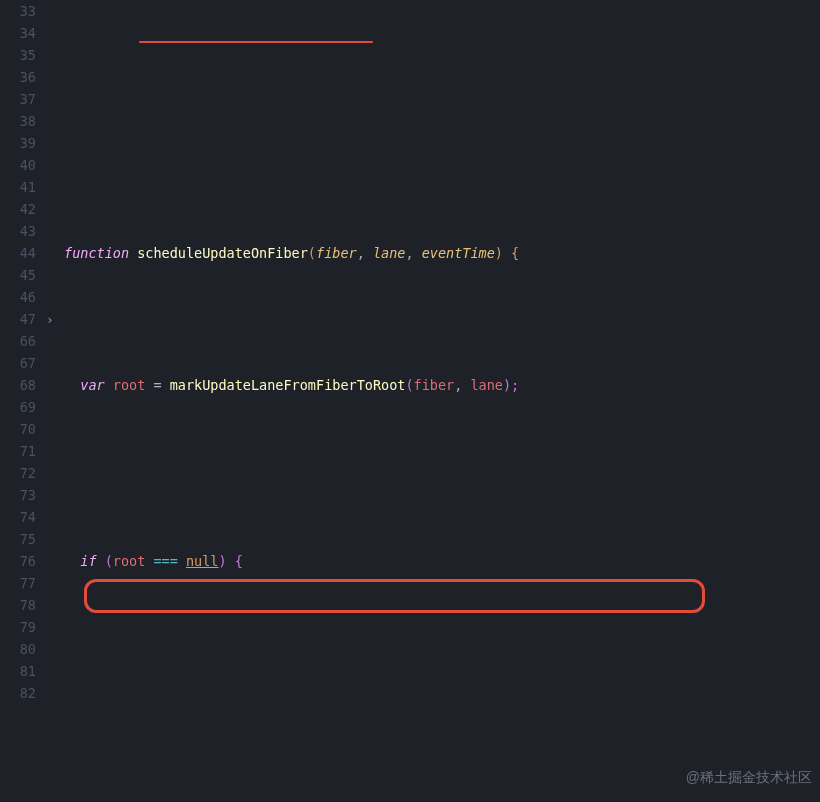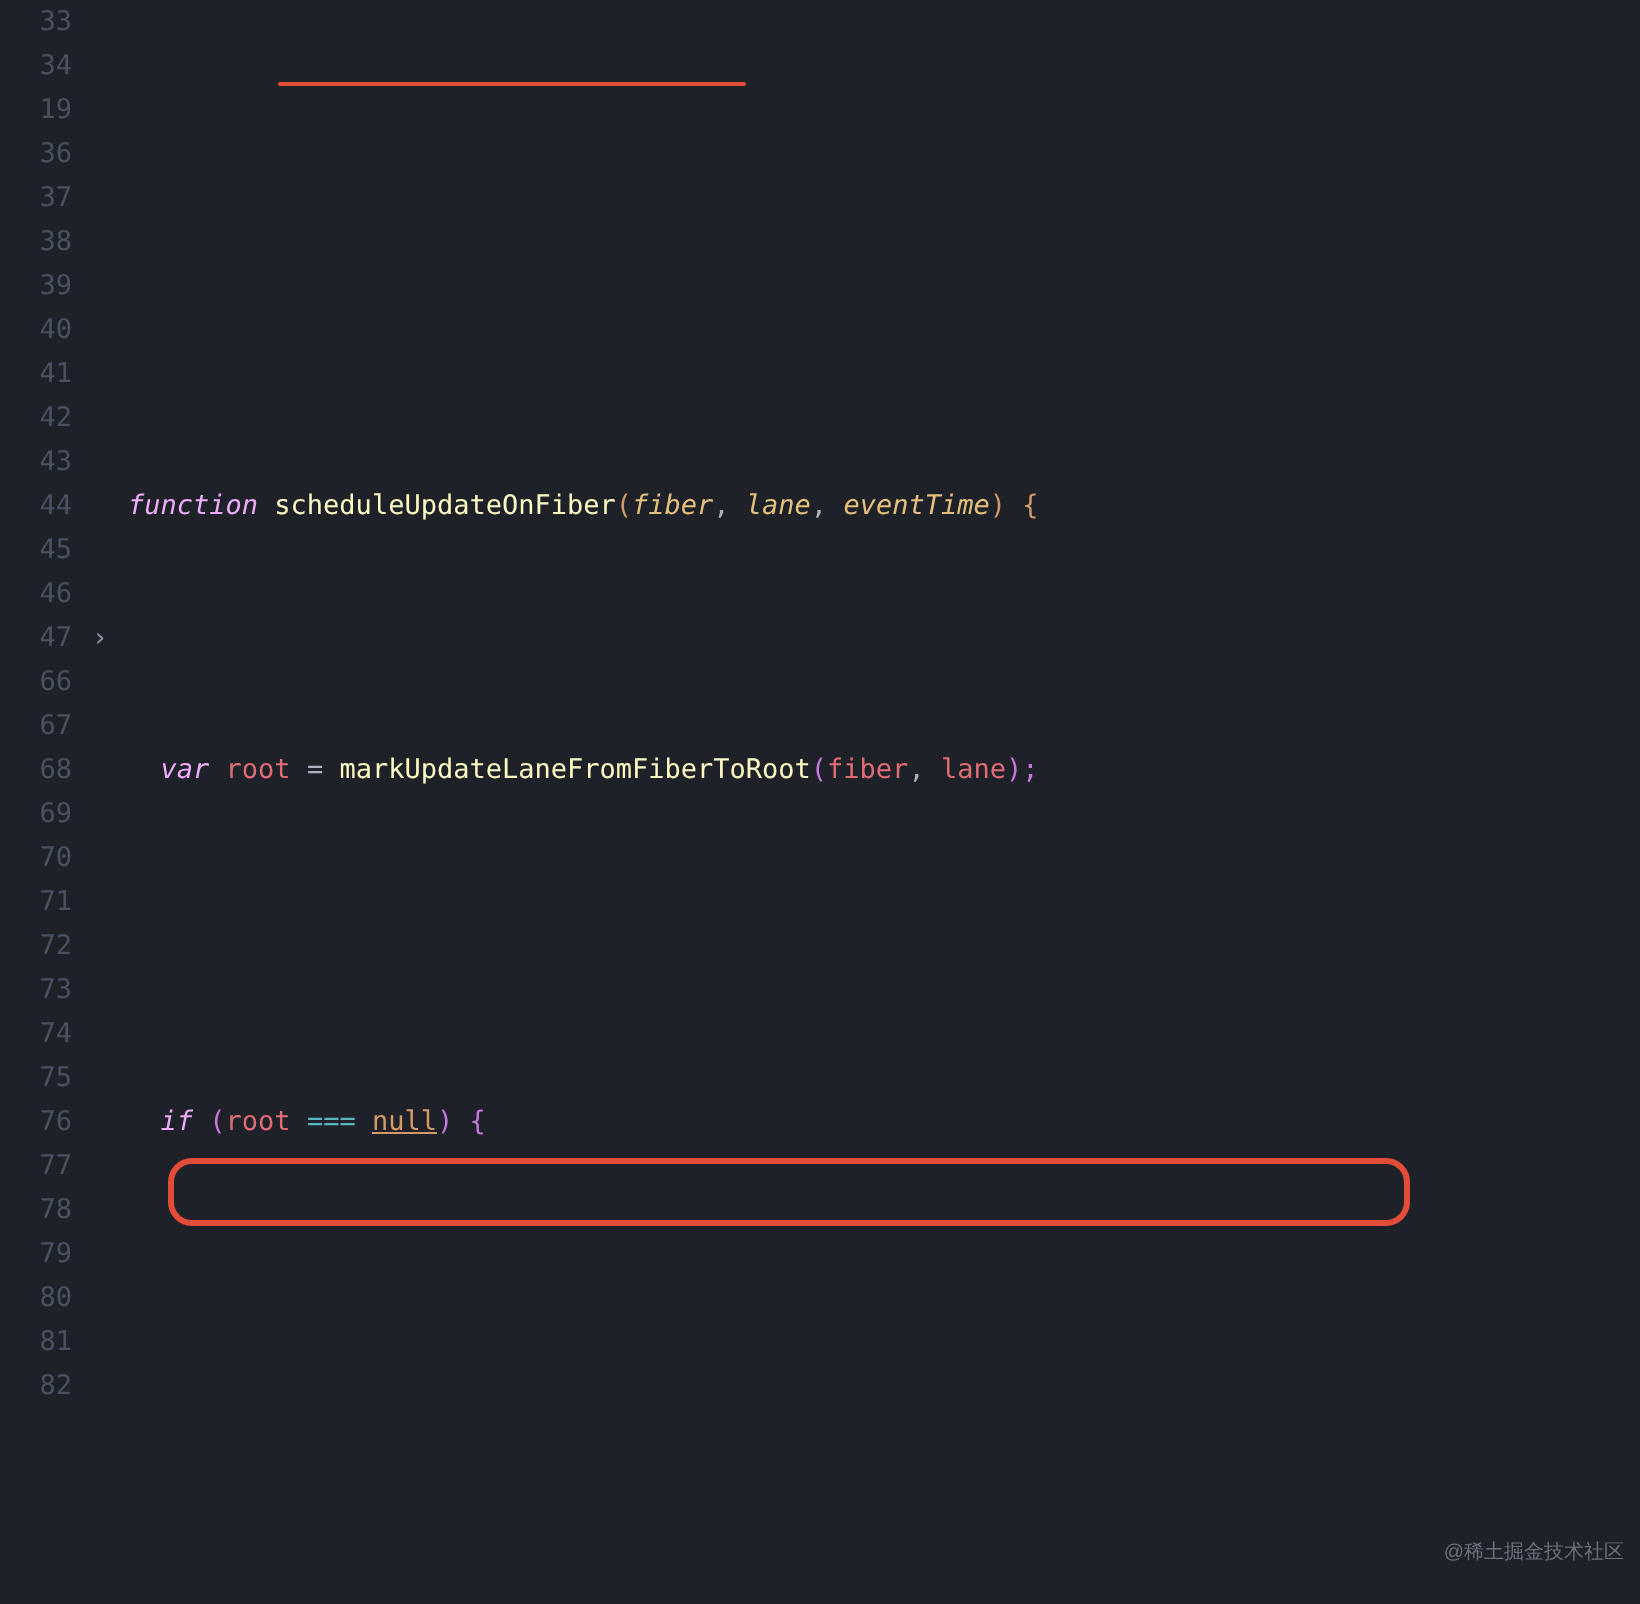--- a/index.html
+++ b/index.html
@@ -73,33 +73,33 @@
     position: absolute;
     border: 3px solid #e24d3a;
     border-radius: 12px;
     z-index: 10;
   }
   .watermark {
     position: absolute;
     right: 8px;
     bottom: 14px;
     color: #6b717c;
-    font-size: 10px;
+    font-size: 14px;
     z-index: 20;
     font-family: sans-serif;
   }
 </style>
 </head>
 <body>
 
 <div class="editor">
   <div class="gutter">
     <div class="ln">33</div>
     <div class="ln">34</div>
-    <div class="ln">19</div>
+    <div class="ln">35</div>
     <div class="ln">36</div>
     <div class="ln">37</div>
     <div class="ln">38</div>
     <div class="ln">39</div>
     <div class="ln">40</div>
     <div class="ln">41</div>
     <div class="ln">42</div>
     <div class="ln">43</div>
     <div class="ln">44</div>
     <div class="ln">45</div>

